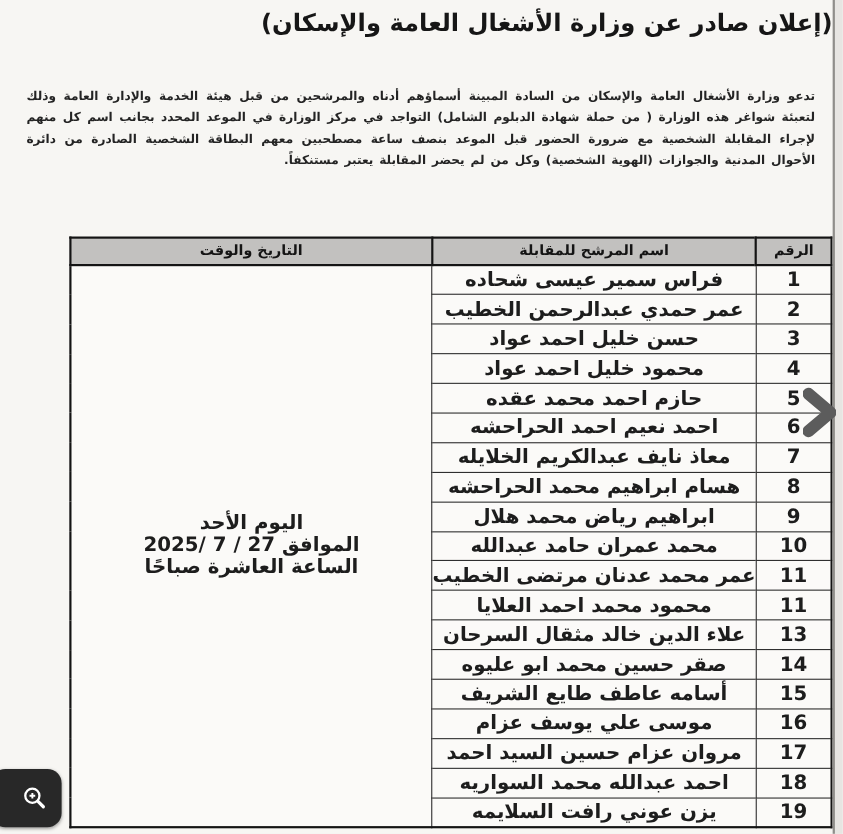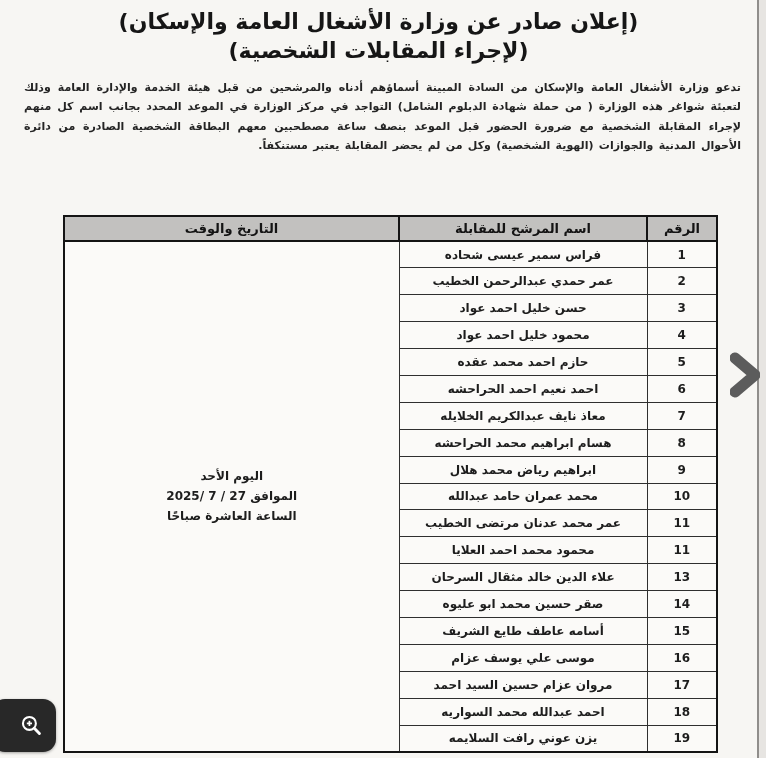--- a/index.html
+++ b/index.html
@@ -12,42 +12,42 @@
   }
   .page {
     position:absolute; left:0; top:0; width:757px; height:758px;
     background:#f7f6f3;
   }
   .edge-strip {
     position:absolute; left:757px; top:0; width:9px; height:758px;
     background:#e7e5e2; border-left:2px solid #908e8b;
   }
   .title {
-    direction:rtl; text-align:center; padding-top:7px;
+    direction:rtl; text-align:right; padding-top:7px;
     font-weight:bold; font-size:22px; line-height:29px; color:#161616;
   }
   .intro {
     direction:rtl; position:absolute; top:78px; right:16px; width:717px;
     font-size:11px; font-weight:bold; line-height:19.4px;
     text-align:justify; color:#242424; word-spacing:1.5px;
   }
   table.list {
     position:absolute; top:215px; left:63px;
     border-collapse:collapse; table-layout:fixed;
     border:2.5px solid #141414;
     background:#fbfaf8;
   }
   table.list th {
     background:#c2c1bf; border:2px solid #141414;
     font-size:13px; font-weight:bold; text-align:center; vertical-align:middle;
     height:25px; color:#141414;
   }
   table.list td {
     border:1.2px solid #2f2f2f;
-    font-size:12px; font-weight:bold; text-align:center; vertical-align:middle;
+    font-size:18px; font-weight:bold; text-align:center; vertical-align:middle;
     height:26.9px; color:#1d1d1d; overflow:hidden; white-space:nowrap;
   }
   .col-num  { width:70px; }
   .col-name { width:248px; }
   .col-date { width:335px; }
   td.col-date { font-size:13.5px; line-height:20px; white-space:normal; }
   .next-btn {
     position:absolute; left:730px; top:351px; width:30px; height:48px;
     background:transparent; border:none; padding:0; cursor:pointer;
     display:flex; align-items:center; justify-content:center;
@@ -59,21 +59,20 @@
     box-shadow:0 1px 3px rgba(0,0,0,0.35);
   }
 </style>
 </head>
 <body>
 
 <div class="page">
 
   <div class="title">
     <div>(إعلان صادر عن وزارة الأشغال العامة والإسكان)</div>
-    <div>(لإجراء المقابلات الشخصية)</div>
   </div>
 
   <p class="intro">تدعو وزارة الأشغال العامة والإسكان من السادة المبينة أسماؤهم أدناه والمرشحين من قبل هيئة الخدمة والإدارة العامة وذلك لتعبئة شواغر هذه الوزارة ( من حملة شهادة الدبلوم الشامل) التواجد في مركز الوزارة في الموعد المحدد بجانب اسم كل منهم لإجراء المقابلة الشخصية مع ضرورة الحضور قبل الموعد بنصف ساعة مصطحبين معهم البطاقة الشخصية الصادرة من دائرة الأحوال المدنية والجوازات (الهوية الشخصية) وكل من لم يحضر المقابلة يعتبر مستنكفاً.</p>
 
   <table class="list" dir="rtl">
     <colgroup>
       <col class="col-num">
         <col class="col-name">
         <col class="col-date">
     </colgroup>

